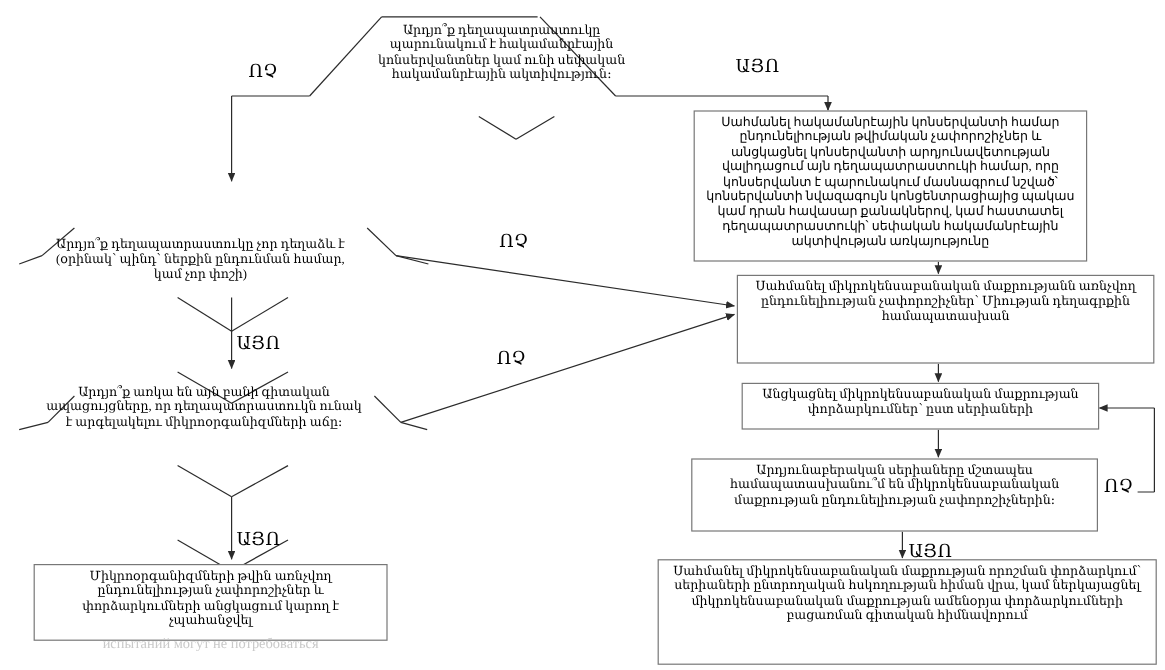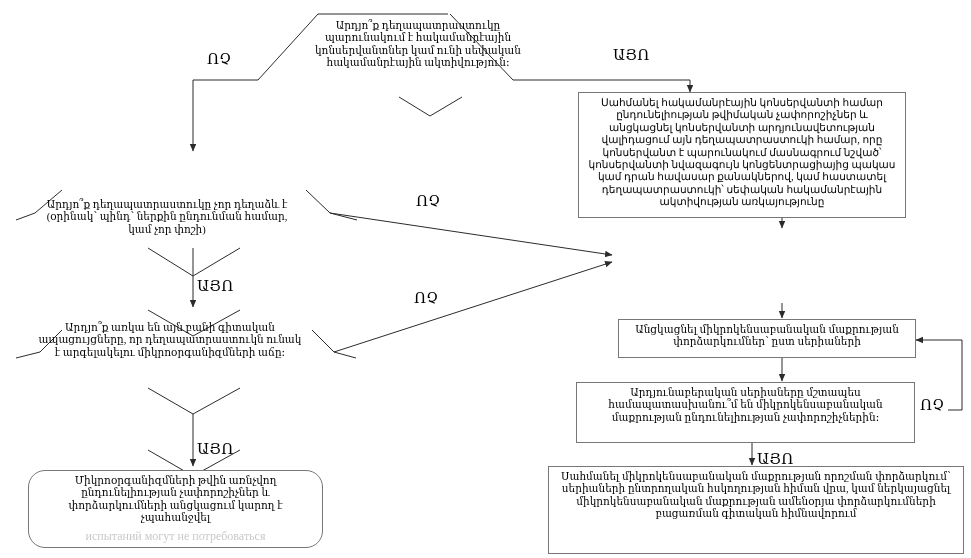--- a/index.html
+++ b/index.html
@@ -132,29 +132,32 @@
   </div>
 
   <div class="node plain" style="left:28px; top:173px; width:278px;margin-top:22px;">
     <span class="txt">Արդյո՞ք դեղապատրաստուկը չոր դեղաձև է (օրինակ՝ պինդ՝ ներքին ընդունման համար, կամ չոր փոշի)</span>
   </div>
 
   <div class="node plain" style="left:30px; top:318px; width:280px;">
     <span class="txt">Արդյո՞ք առկա են այն բանի գիտական ապացույցները, որ դեղապատրաստուկն ունակ է արգելակելու միկրոօրգանիզմների աճը։</span>
   </div>
 
-  <div class="node boxed" style="left:28px; top:470px; width:295px; height:78px;border-radius:17px;">
+  <div class="node boxed" style="left:28px; top:470px; width:295px; height:64px;">
     <span class="txt">Միկրոօրգանիզմների թվին առնչվող ընդունելիության չափորոշիչներ և փորձարկումների անցկացում կարող է չպահանջվել</span>
     <span class="faint">испытаний могут не потребоваться</span>
   </div>
 
   <div class="node boxed" style="left:578px; top:92px; width:328px; height:126px;font-family:Liberation Serif, serif;">
     <span class="txt">Սահմանել հակամանրէային կոնսերվանտի համար ընդունելիության թվիմական չափորոշիչներ և անցկացնել կոնսերվանտի արդյունավետության վալիդացում այն դեղապատրաստուկի համար, որը կոնսերվանտ է պարունակում մասնագրում նշված՝ կոնսերվանտի նվազագույն կոնցենտրացիայից պակաս կամ դրան հավասար քանակներով, կամ հաստատել դեղապատրաստուկի՝ սեփական հակամանրէային ակտիվության առկայությունը</span>
   </div>
 
+  <div class="node boxed" style="left:614px; top:229px; width:348px; height:74px;">
+    <span class="txt">Սահմանել միկրոկենսաբանական մաքրությանն առնչվող ընդունելիության չափորոշիչներ՝ Միության դեղագրքին համապատասխան</span>
+  </div>
 
   <div class="node boxed" style="left:618px; top:319px; width:298px; height:39px;">
     <span class="txt">Անցկացնել միկրոկենսաբանական մաքրության փորձարկումներ՝ ըստ սերիաների</span>
   </div>
 
   <div class="node boxed" style="left:552px; top:382px; width:339px; height:61px;margin-left:24px;">
     <span class="txt">Արդյունաբերական սերիաները մշտապես համապատասխանու՞մ են միկրոկենսաբանական մաքրության ընդունելիության չափորոշիչներին։</span>
   </div>
 
   <div class="node boxed" style="left:548px; top:466px; width:416px; height:88px;">

